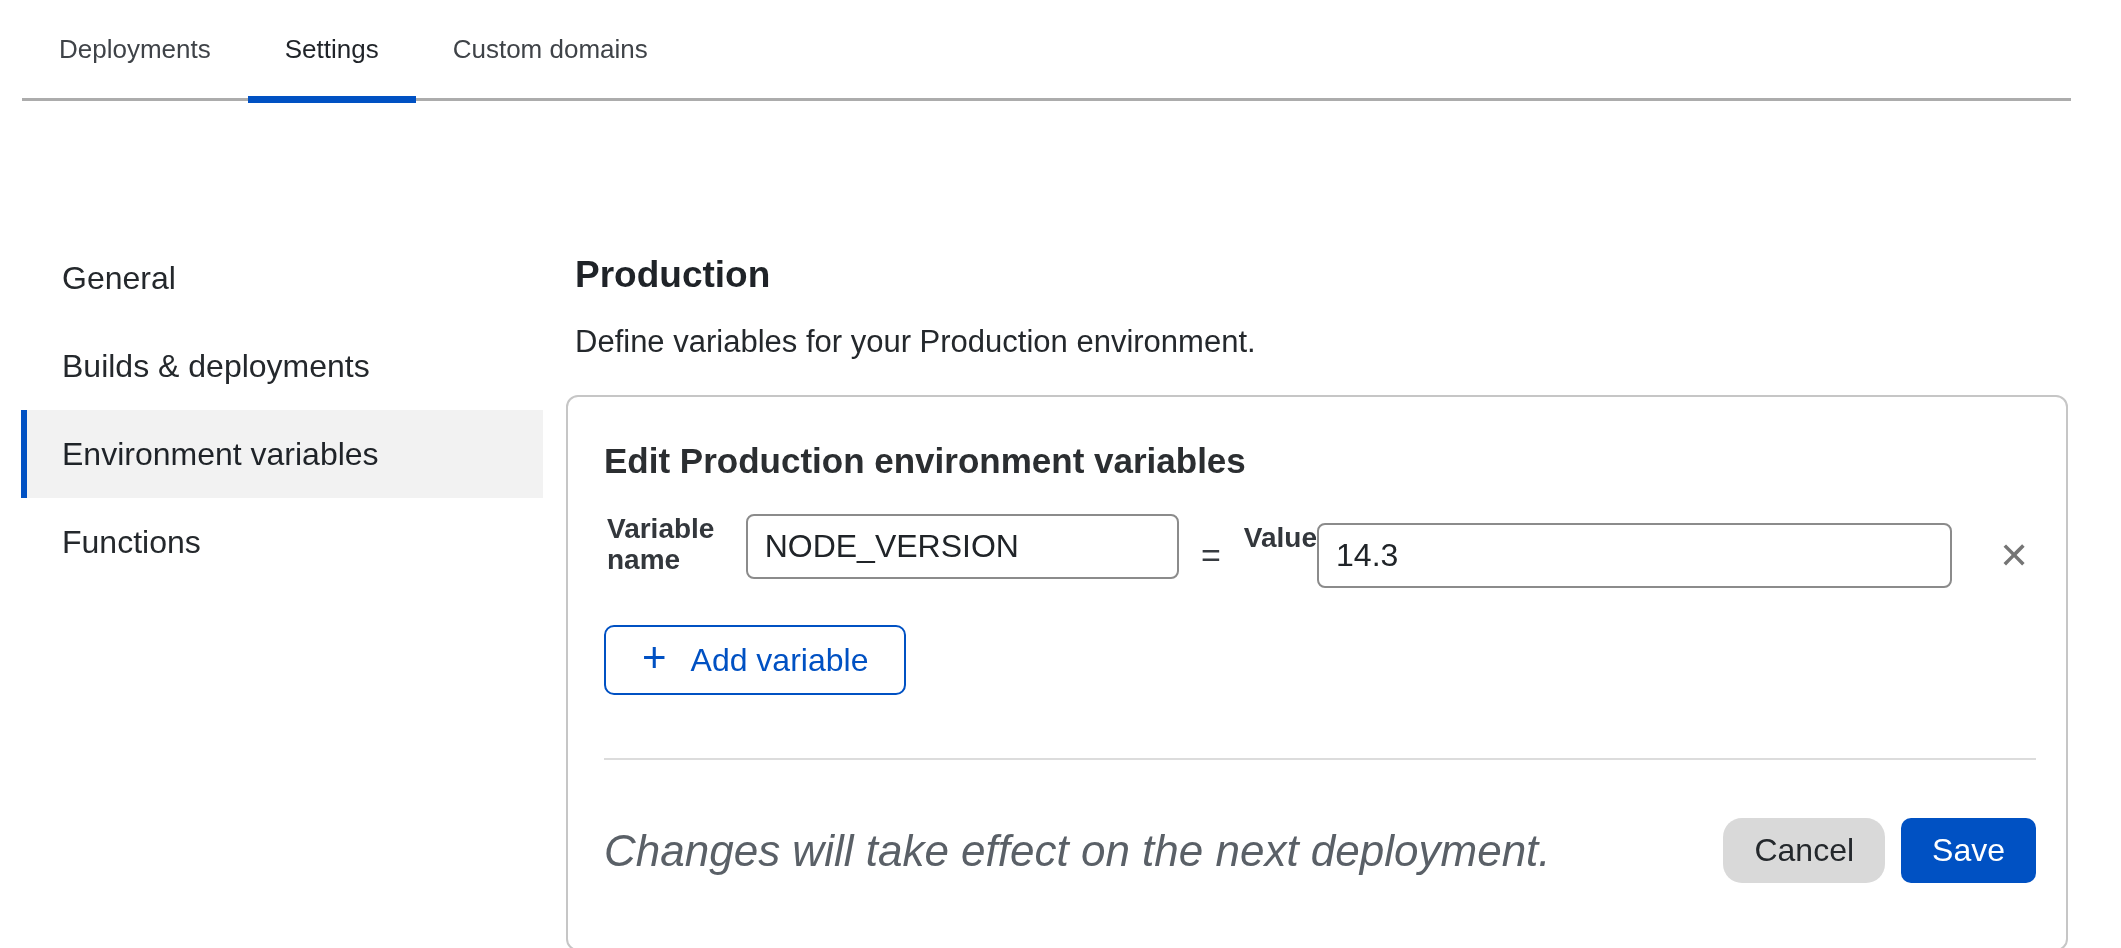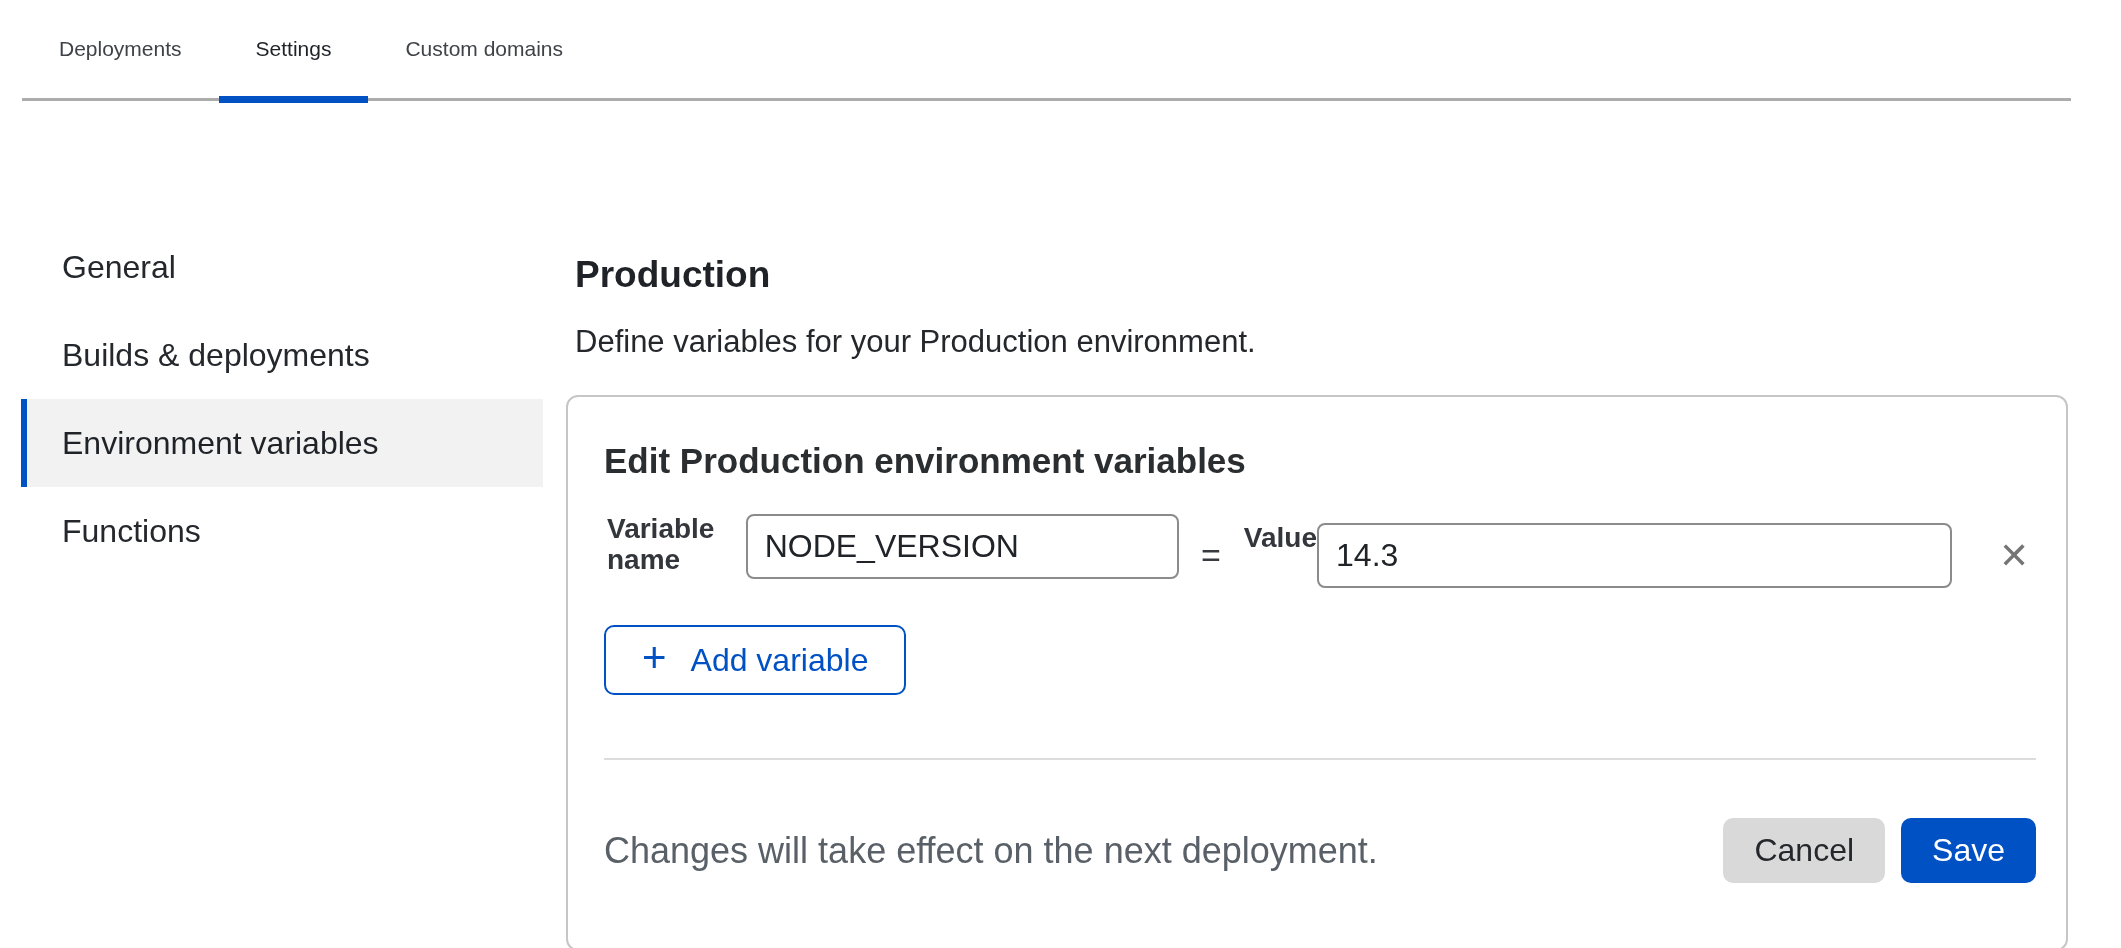--- a/index.html
+++ b/index.html
@@ -12,30 +12,30 @@
     --muted_text:#5a6067;
   }
   *{box-sizing:border-box;margin:0;padding:0;}
   html,body{width:2121px;height:948px;background:#ffffff;overflow:hidden;
     font-family:"Liberation Sans","DejaVu Sans",sans-serif;color:#202428;}
 
   
   .tabbar{height:101px;margin:0 50px 0 22px;border-bottom:3px solid var(--tab_divider);
     display:flex;align-items:stretch;}
   .tab{position:relative;display:flex;align-items:center;padding:0 37px;
-    font-size:21px;color:#3f4348;cursor:pointer;}
+    font-size:26px;color:#3f4348;cursor:pointer;}
   .tab.active{color:#1f2328;}
   .tab.active::after{content:"";position:absolute;left:0;right:0;bottom:-5px;height:7px;
     background:var(--accent_blue);}
 
   
   .content{position:relative;width:2121px;height:847px;}
 
   
-  .sidebar{position:absolute;left:0;top:122px;width:566px;}
+  .sidebar{position:absolute;left:0;top:133px;width:566px;}
   .side-item{margin-left:21px;width:522px;height:88px;display:flex;align-items:center;
     padding-left:41px;font-size:32px;color:#24282c;cursor:pointer;}
   .side-item.active{background:var(--sidebar_active_bg);border-left:6px solid var(--accent_blue);
     padding-left:35px;font-weight:normal;color:#1f2328;}
 
   
   .main{position:absolute;left:566px;top:16px;width:1502px;}
   .page-title{margin:136px 0 0 9px;font-size:37px;font-weight:bold;color:#1f2328;line-height:1.2;}
   .page-subtitle{margin:26px 0 0 9px;font-size:31px;color:#24282c;line-height:1.2;}
 
@@ -61,25 +61,25 @@
 
   .add-btn{margin-top:37px;height:70px;display:inline-flex;align-items:center;gap:24px;
     padding:0 36px;background:#fff;border:2px solid var(--accent_blue);border-radius:10px;
     color:var(--accent_blue);font-size:32px;cursor:pointer;
     font-family:"Liberation Sans","DejaVu Sans",sans-serif;}
   .add-btn .plus{font-size:42px;font-weight:300;line-height:1;margin-top:-4px;}
 
   .card-hr{margin-top:63px;border:none;border-top:2px solid #dcdcdc;width:100%;}
 
   .card-footer{margin-top:58px;display:flex;align-items:center;justify-content:space-between;}
-  .footer-note{font-size:36px;color:var(--muted_text);}
+  .footer-note{font-size:44px;color:var(--muted_text);font-style:italic;}
   .footer-actions{display:flex;gap:16px;}
   .btn{height:65px;border:none;border-radius:10px;font-size:32px;padding:0 31px;cursor:pointer;
     font-family:"Liberation Sans","DejaVu Sans",sans-serif;}
-  .btn-cancel{background:var(--cancel_bg);color:#24282c;}
+  .btn-cancel{background:var(--cancel_bg);color:#24282c;border-radius:19px;}
   .btn-save{background:var(--accent_blue);color:#ffffff;}
 </style>
 </head>
 <body>
 
 <header class="tabbar">
   <div class="tab">
     <span>Deployments</span>
   </div>
   <div class="tab active">

